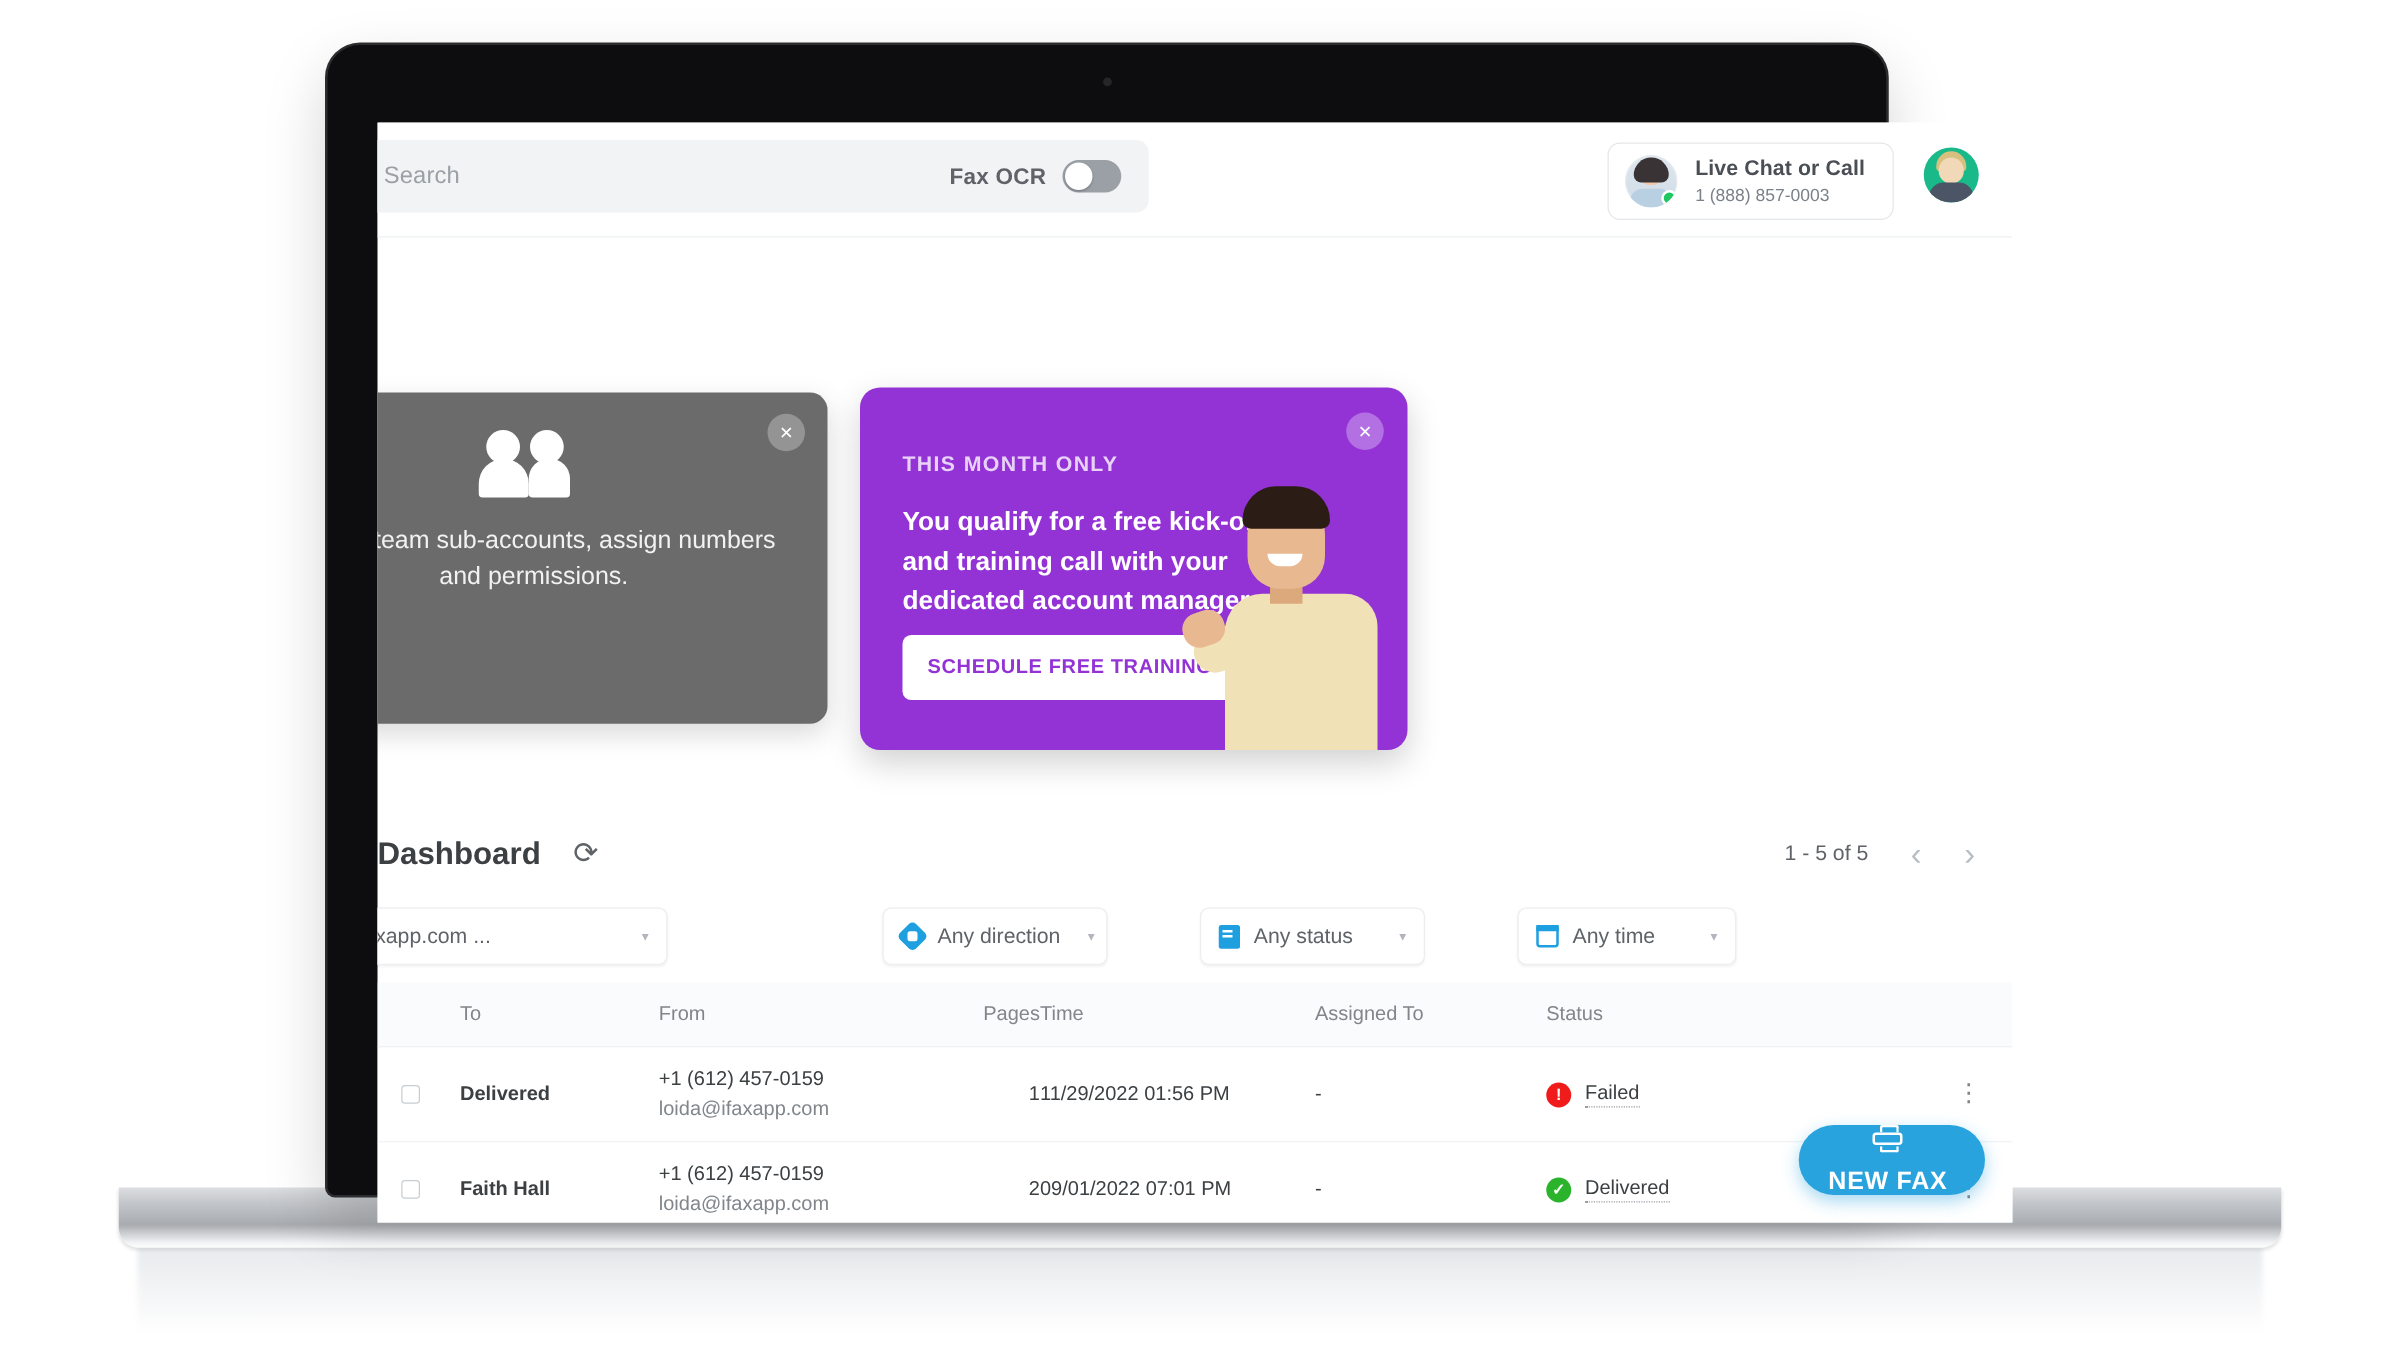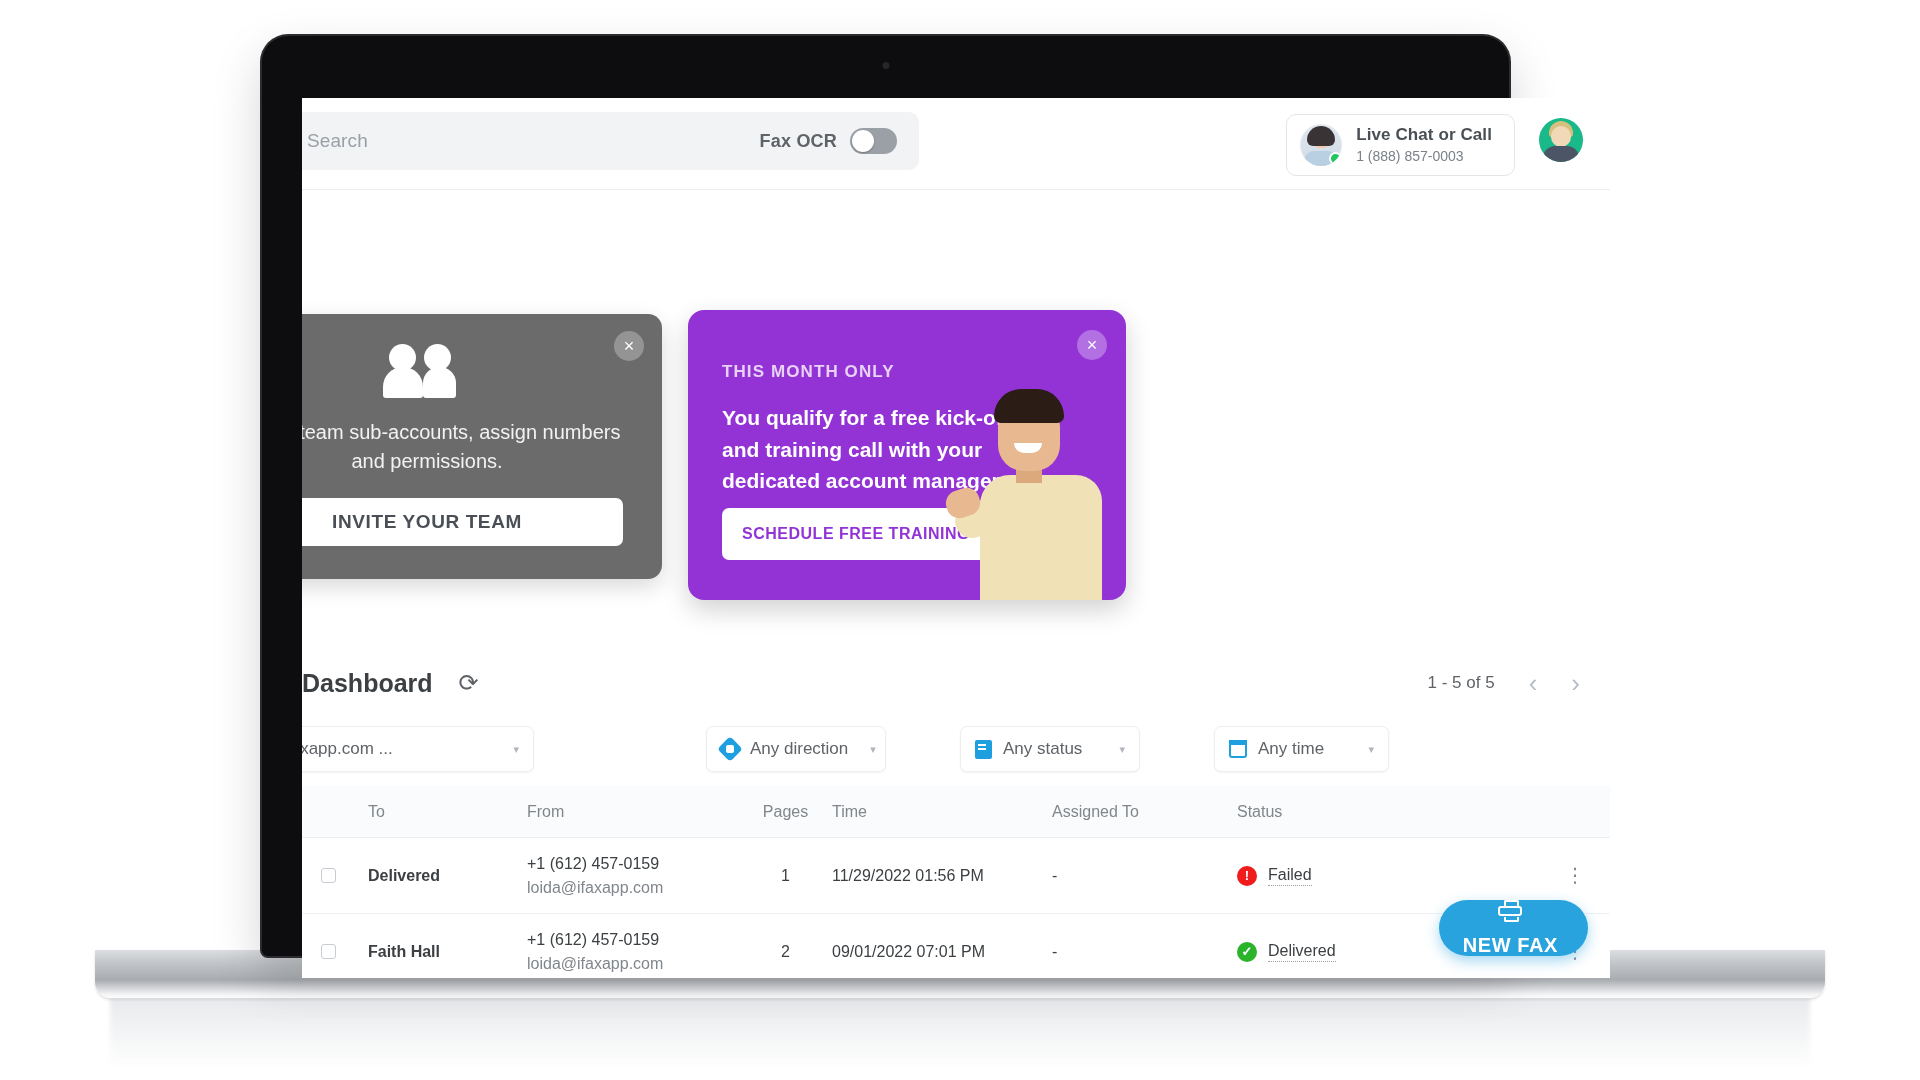--- a/index.html
+++ b/index.html
@@ -230,21 +230,21 @@
     font-size:16px; color:#80868b;
   }
   .t-row {
     display:flex; align-items:center; height:76px; background:#fff;
     border-bottom:1px solid #eef0f2; font-size:16px; color:#3c4043;
   }
   .c-chk   { width:40px; flex:none; display:flex; justify-content:flex-end; padding-right:6px;}
   .chk-box { width:15px; height:15px; border:1.5px solid #c8cdd2; border-radius:3px; background:#fff;}
   .c-to    { width:185px; flex:none; padding-left:26px; font-weight:700; }
   .c-from  { width:195px; flex:none; }
-  .c-pages { width:110px; flex:none; text-align:center; padding-left:17px; }
+  .c-pages { width:110px; flex:none; text-align:right; padding-left:17px; }
   .c-time  { width:220px; flex:none; }
   .c-assg  { width:185px; flex:none; }
   .c-stat  { flex:1; }
   .c-menu  { width:70px; flex:none; display:flex; justify-content:center; }
   .from-l1 { color:#3c4043; line-height:1.5; }
   .from-l2 { color:#80868b; line-height:1.5; }
   .dots { color:#80868b; font-size:20px; line-height:.55; letter-spacing:0; }
   .status { display:flex; align-items:center; gap:11px; }
   .st-dot { width:20px; height:20px; border-radius:50%; flex:none;
             display:flex; align-items:center; justify-content:center;
@@ -314,21 +314,20 @@
 
       <div class="card-team">
         <div class="close-btn close-team">×</div>
         <div class="team-icon">
           <span class="h1"></span>
             <span class="h2"></span>
           <span class="b1"></span>
             <span class="b2"></span>
         </div>
         <div class="team-text">Create team sub-accounts, assign numbers and permissions.</div>
-        <div class="team-btn">INVITE YOUR TEAM</div>
       </div>
 
       <div class="card-purple">
         <div class="close-btn close-purple">×</div>
         <div class="p-kicker">THIS MONTH ONLY</div>
         <div class="p-head">You qualify for a free kick-off and training call with your dedicated account manager.</div>
         <div class="p-btn">SCHEDULE FREE TRAINING</div>
         <div class="p-person">
           <span class="pp-body"></span>
           <span class="pp-neck"></span>

